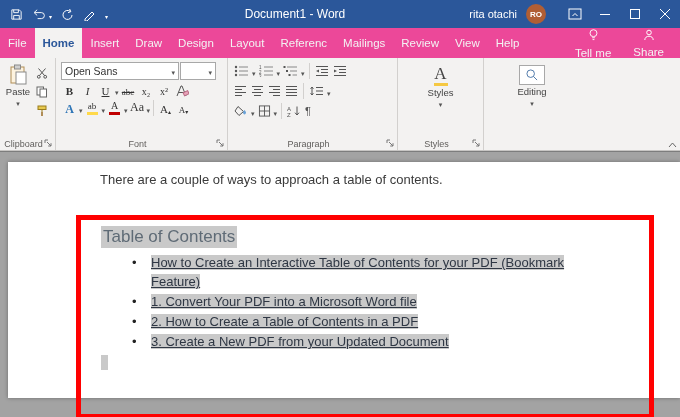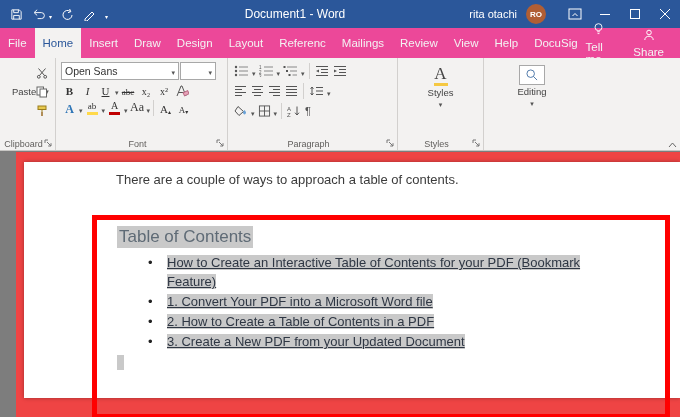--- a/index.html
+++ b/index.html
@@ -18,39 +18,39 @@
   .username { font-size:11px; margin-right:9px; }
   .avatar { width:20px; height:20px; border-radius:50%; background:#b05e34; color:#fff;
             font-size:8px; font-weight:bold; display:flex; align-items:center; justify-content:center;
             margin-right:14px;text-align:center; }
   .winbtn { width:30px; height:28px; display:flex; align-items:center; justify-content:center; }
 
   
   .tabs { position:absolute; top:28px; left:0; right:0; height:30px; background:#ec4899;
           display:flex; align-items:stretch; color:#f3f3f3; font-size:11.5px; }
   .tab { padding:0 8px; display:flex; align-items:center; white-space:nowrap; }
-  .tab--active { background:#f3f2f1; color:#2b579a; }
+  .tab--active { background:#f3f2f1; color:#2b579a;font-weight:bold; }
   .tabs-right { margin-left:auto; display:flex; align-items:center; gap:22px; padding-right:16px; }
   .tabs-right .tr-item { display:flex; align-items:center; gap:5px;flex-direction:column; }
 
   
   .ribbon { position:absolute; top:58px; left:0; right:0; height:93px; background:#f3f2f1;
             border-bottom:1px solid #c8c6c4; display:flex; color:#444; }
   .group { position:relative; border-right:1px solid #d2d0ce; height:100%; padding:3px 3px 13px 3px; }
   .group-label { position:absolute; bottom:1px; left:0; right:8px; text-align:center;
                  font-size:9px; color:#605e5c; white-space:nowrap; }
   .launcher { position:absolute; bottom:2px; right:2px; width:9px; height:9px; }
   .caret { display:inline-block; line-height:1; }
   .caret::after { content:"▾"; font-size:7px; color:#555; }
   .caret--w::after { color:#fff; font-size:6px; }
 
   .g-clipboard { width:56px; }
   .clip-inner { display:flex; }
-  .paste-btn { width:30px; display:flex; flex-direction:row; align-items:center;
-               font-size:9.5px; padding-top:3px; gap:9px; }
+  .paste-btn { width:30px; display:flex; flex-direction:column; align-items:center;
+               font-size:9.5px; padding-top:3px; gap:1px; }
   .mini-col { display:flex; flex-direction:column; gap:4px; padding-top:4px; }
   .mini-btn { width:18px; height:15px; display:flex; align-items:center; justify-content:center; }
 
   .g-font { width:172px; }
   .font-row { display:flex; align-items:center; gap:1px; padding:1px 2px; }
   .combo { background:#fff; border:1px solid #a8a8a8; height:18px; display:flex;
            align-items:center; font-size:10.5px; padding:0 3px; color:#333; }
   .combo-font { width:118px;align-items:center; }
   .combo-size { width:36px; }
   .combo .caret { margin-left:auto; }
@@ -69,21 +69,21 @@
              padding-top:4px; font-size:9.5px; gap:1px; height:100%; }
   .styles-A { font-family:"Liberation Serif", serif; font-size:17px; line-height:17px; color:#444; }
   .styles-A-underline { width:14px; height:3px; background:#f5c842; }
 
   .g-editing { width:96px; border-right:none; }
   .search-box { width:26px; height:20px; background:#fff; border:1px solid #a8a8a8;
                 display:flex; align-items:center; justify-content:center; }
   .collapse-btn { position:absolute; right:3px; bottom:2px; }
 
   
-  .docarea { position:absolute; top:152px; left:0; right:0; bottom:0; background:#ef4444;margin-left:16px; }
+  .docarea { position:absolute; top:152px; left:0; right:0; bottom:0; background:#a3a3a3; }
   .page { position:absolute; left:8px; top:10px; right:0; bottom:19px; background:#fff;
           box-shadow:0 0 4px rgba(0,0,0,.35); }
   .intro { position:absolute; left:92px; top:10px; font-size:13px; color:#3b3b3b; }
   .redbox { position:absolute; left:68px; top:53px; width:578px; height:204px;
             border:5px solid #ff0000; padding:6px 0 0 20px; }
   .sel { background:#c9c9c9; }
   .toc-heading { display:inline-block; font-size:17px; line-height:22px; color:#5f6b76; padding:0 2px; }
   .toc-list { list-style:none; margin:5px 0 0 22px; width:470px; }
   .toc-item { position:relative; padding-left:28px; font-size:13px; line-height:19px; margin-bottom:1px; }
   .bullet { position:absolute; left:9px; top:0; color:#222; }
@@ -162,21 +162,20 @@
     <span class="tab tab--active">Home</span>
     <span class="tab">Insert</span>
     <span class="tab">Draw</span>
     <span class="tab">Design</span>
     <span class="tab">Layout</span>
     <span class="tab">Referenc</span>
     <span class="tab">Mailings</span>
     <span class="tab">Review</span>
     <span class="tab">View</span>
     <span class="tab">Help</span>
-    <span class="tab">DocuSig</span>
 
     <span class="tabs-right">
       <span class="tr-item">
         <svg width="11" height="14" viewBox="0 0 12 14">
             <circle cx="6" cy="5" r="3.8" fill="none" stroke="#fff"></circle>
             <path d="M4.5 10h3M5 12h2" stroke="#fff"></path>
           </svg>
         <span>Tell me</span>
       </span>
       <span class="tr-item">

